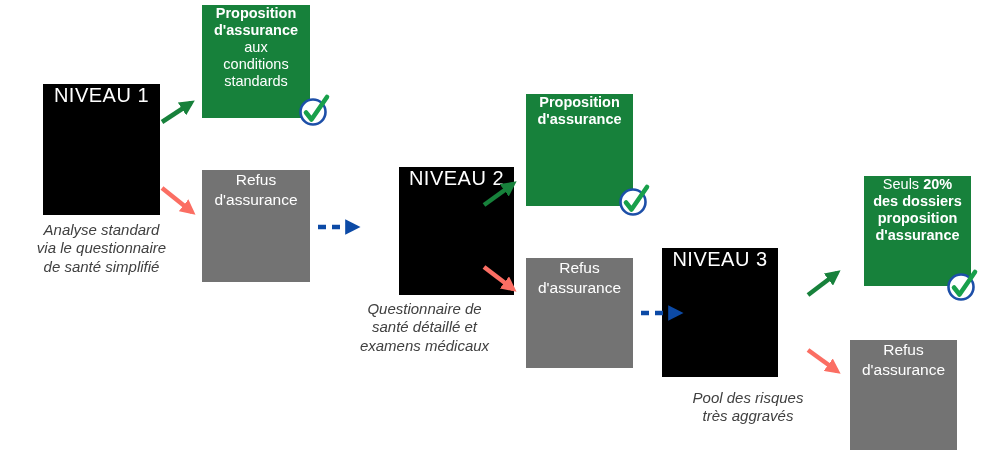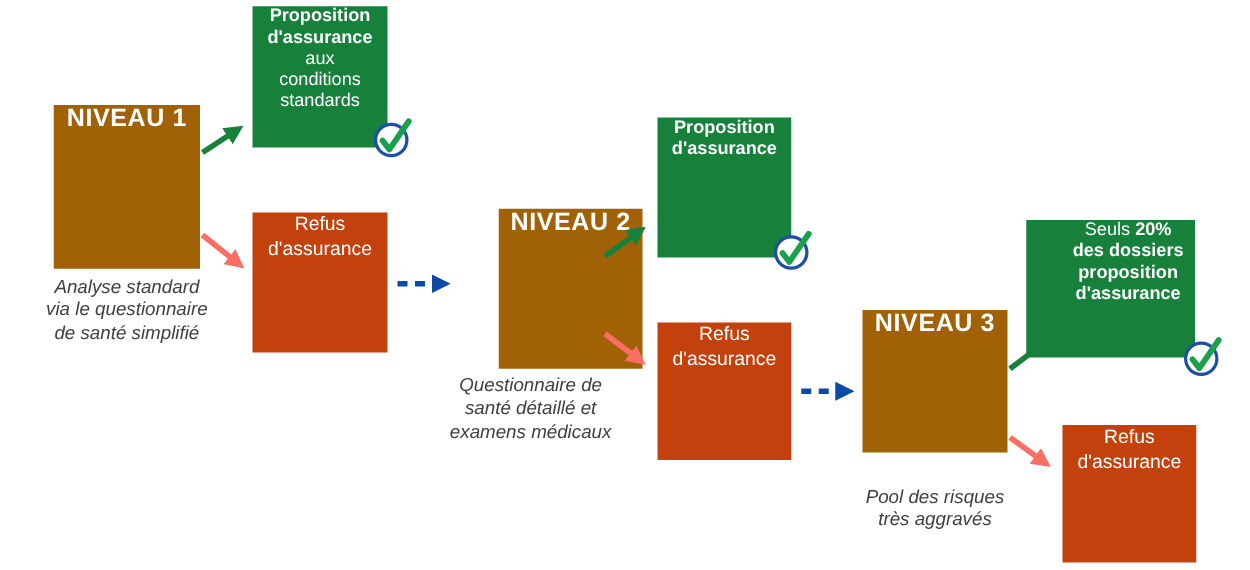--- a/index.html
+++ b/index.html
@@ -4,23 +4,23 @@
 <style>
   html,body{margin:0;padding:0;background:#ffffff;}
   body{
     width:1000px;height:456px;position:relative;overflow:hidden;
     font-family:"Liberation Sans",sans-serif;
   }
   .box{
     position:absolute;display:flex;flex-direction:column;
     align-items:center;text-align:center;color:#ffffff;
   }
-  .blue{background:#a16207;font-weight:700;font-size:20px;letter-spacing:0.5px;}
+  .blue{background:#000000;font-weight:400;font-size:20px;letter-spacing:0.5px;}
   .green{background:#17813B;font-size:14.5px;line-height:1.17;}
-  .salmon{background:#c2410c;font-size:15.5px;line-height:1.3;}
+  .salmon{background:#737373;font-size:15.5px;line-height:1.3;}
   .pre{white-space:pre-line;}
   .bold{font-weight:700;}
   .caption{
     position:absolute;text-align:center;font-style:italic;
     color:#404040;font-size:15px;line-height:1.22;white-space:pre-line;
   }
   .mixline{line-height:1.17;}
   svg.overlay{position:absolute;left:0;top:0;pointer-events:none;}
 </style>
 </head>
@@ -48,24 +48,24 @@
 examens médicaux</div>
 <div class="box green" style="left:526px;top:94px;width:107px;height:112px;">
   <div class="pre bold">Proposition
 d'assurance</div>
 </div>
 <div class="box salmon" style="left:526px;top:258px;width:107px;height:110px;">
   <div class="pre">Refus
 d'assurance</div>
 </div>
 
-<div class="box blue" style="left:690px;top:248px;width:116px;height:114px;">NIVEAU 3</div>
+<div class="box blue" style="left:662px;top:248px;width:116px;height:129px;">NIVEAU 3</div>
 <div class="caption" style="left:658px;top:389px;width:180px;">Pool des risques
 très aggravés</div>
-<div class="box green" style="left:821px;top:176px;width:107px;height:110px;padding-left:28px;">
+<div class="box green" style="left:864px;top:176px;width:107px;height:110px;">
   <div class="mixline">
     <span>Seuls</span>
     <span class="bold">20%</span>
   </div>
   <div class="pre bold">des dossiers</div>
   <div class="pre bold">proposition
 d'assurance</div>
 </div>
 <div class="box salmon" style="left:850px;top:340px;width:107px;height:110px;">
   <div class="pre">Refus

